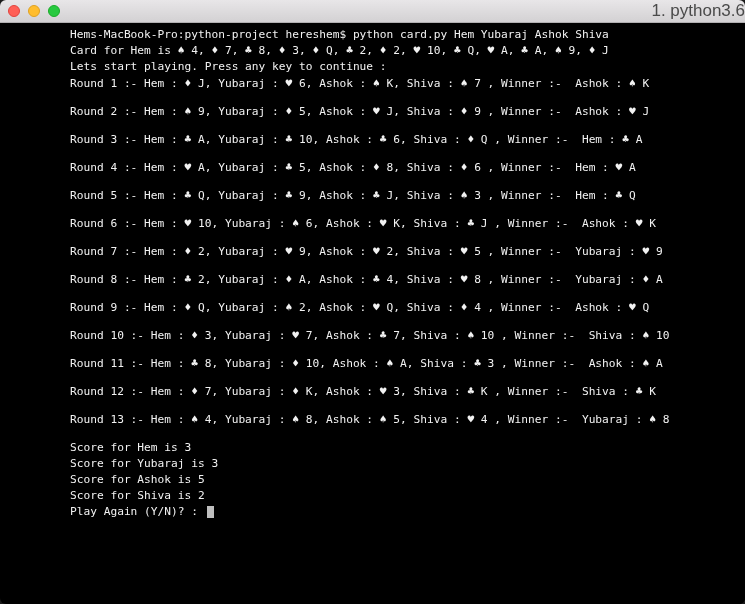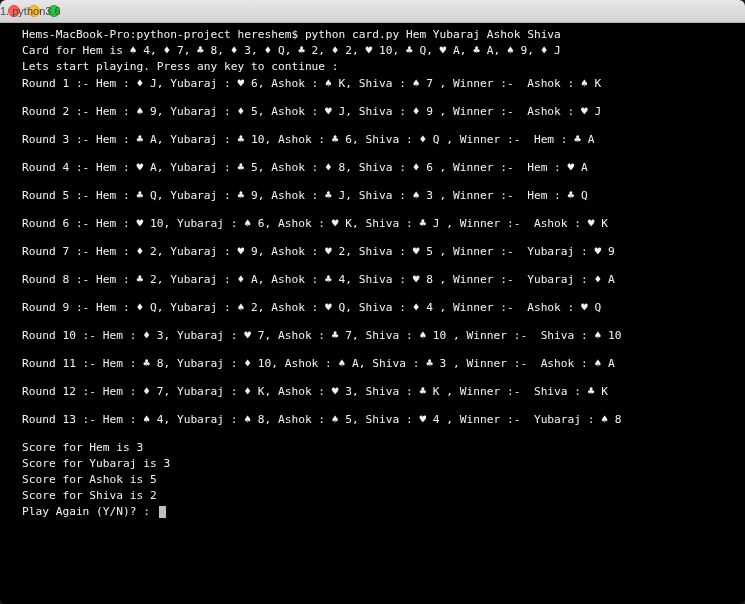--- a/index.html
+++ b/index.html
@@ -38,36 +38,37 @@
   .dot {
     width: 12px;
     height: 12px;
     border-radius: 50%;
   }
   .dot-close { background: #ff5f56; border: 1px solid #e0443e; box-sizing: border-box;}
   .dot-min   { background: #ffbd2e; border: 1px solid #dea123; box-sizing: border-box;}
   .dot-max   { background: #27c93f; border: 1px solid #1aab29; box-sizing: border-box;}
   .title {
     position: absolute;
-    left: 0; right: 0;
-    text-align: left;
+    left: 13px; right: 0;
+    text-align: right;
     font-family: -apple-system, "Helvetica Neue", Arial, sans-serif;
-    font-size: 11px;
+    font-size: 17px;
     color: #4a4a4a;
     pointer-events: none;
   }
   .term {
     flex: 1 1 auto;
     background: #000;
     color: #f2f2f2;
     padding: 4px 6px 0 22px;
     line-height: 1.45;
     white-space: pre-wrap;
     word-break: break-word;
     overflow: hidden;
+    margin-left: 48px;
   }
   .line { min-height: 1em; }
   .blank { height: 1.05em; }
   .cursor {
     display: inline-block;
     width: 0.62em;
     height: 1.1em;
     background: #bfbfbf;
     vertical-align: text-bottom;
     margin-left: 2px;

